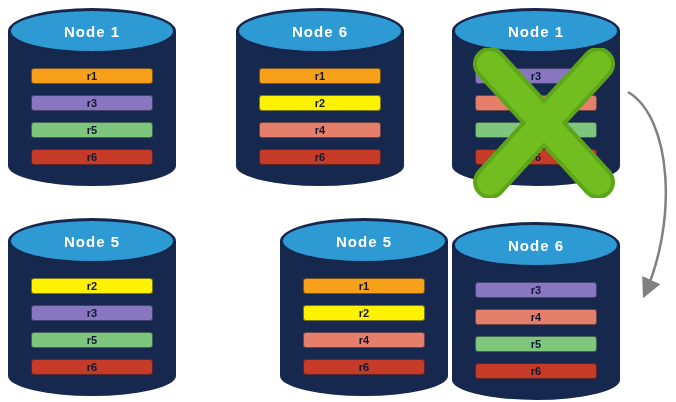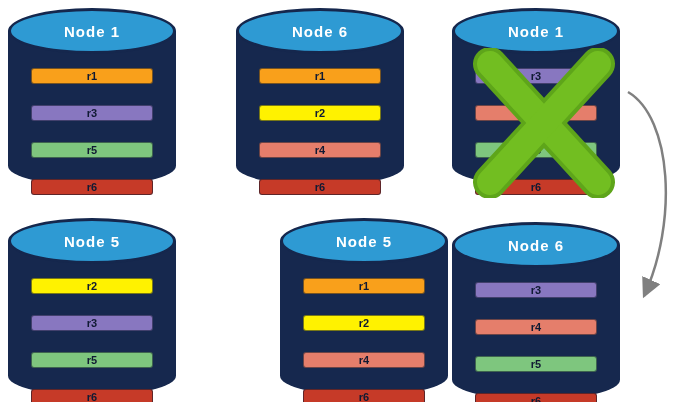--- a/index.html
+++ b/index.html
@@ -47,21 +47,21 @@
     letter-spacing: 1px;
     white-space: pre;
   }
   .bars {
     position: absolute;
     left: 0; right: 0;
     top: 60px;
     display: flex;
     flex-direction: column;
     align-items: center;
-    gap: 21px;
+    gap: 11px;
   }
   .bar {
     width: 122px;
     height: 16px;
     border-radius: 3px;
     border: 1px solid rgba(10, 20, 40, 0.55);
     box-sizing: border-box;
     display: flex;
     align-items: center;
     justify-content: center;

